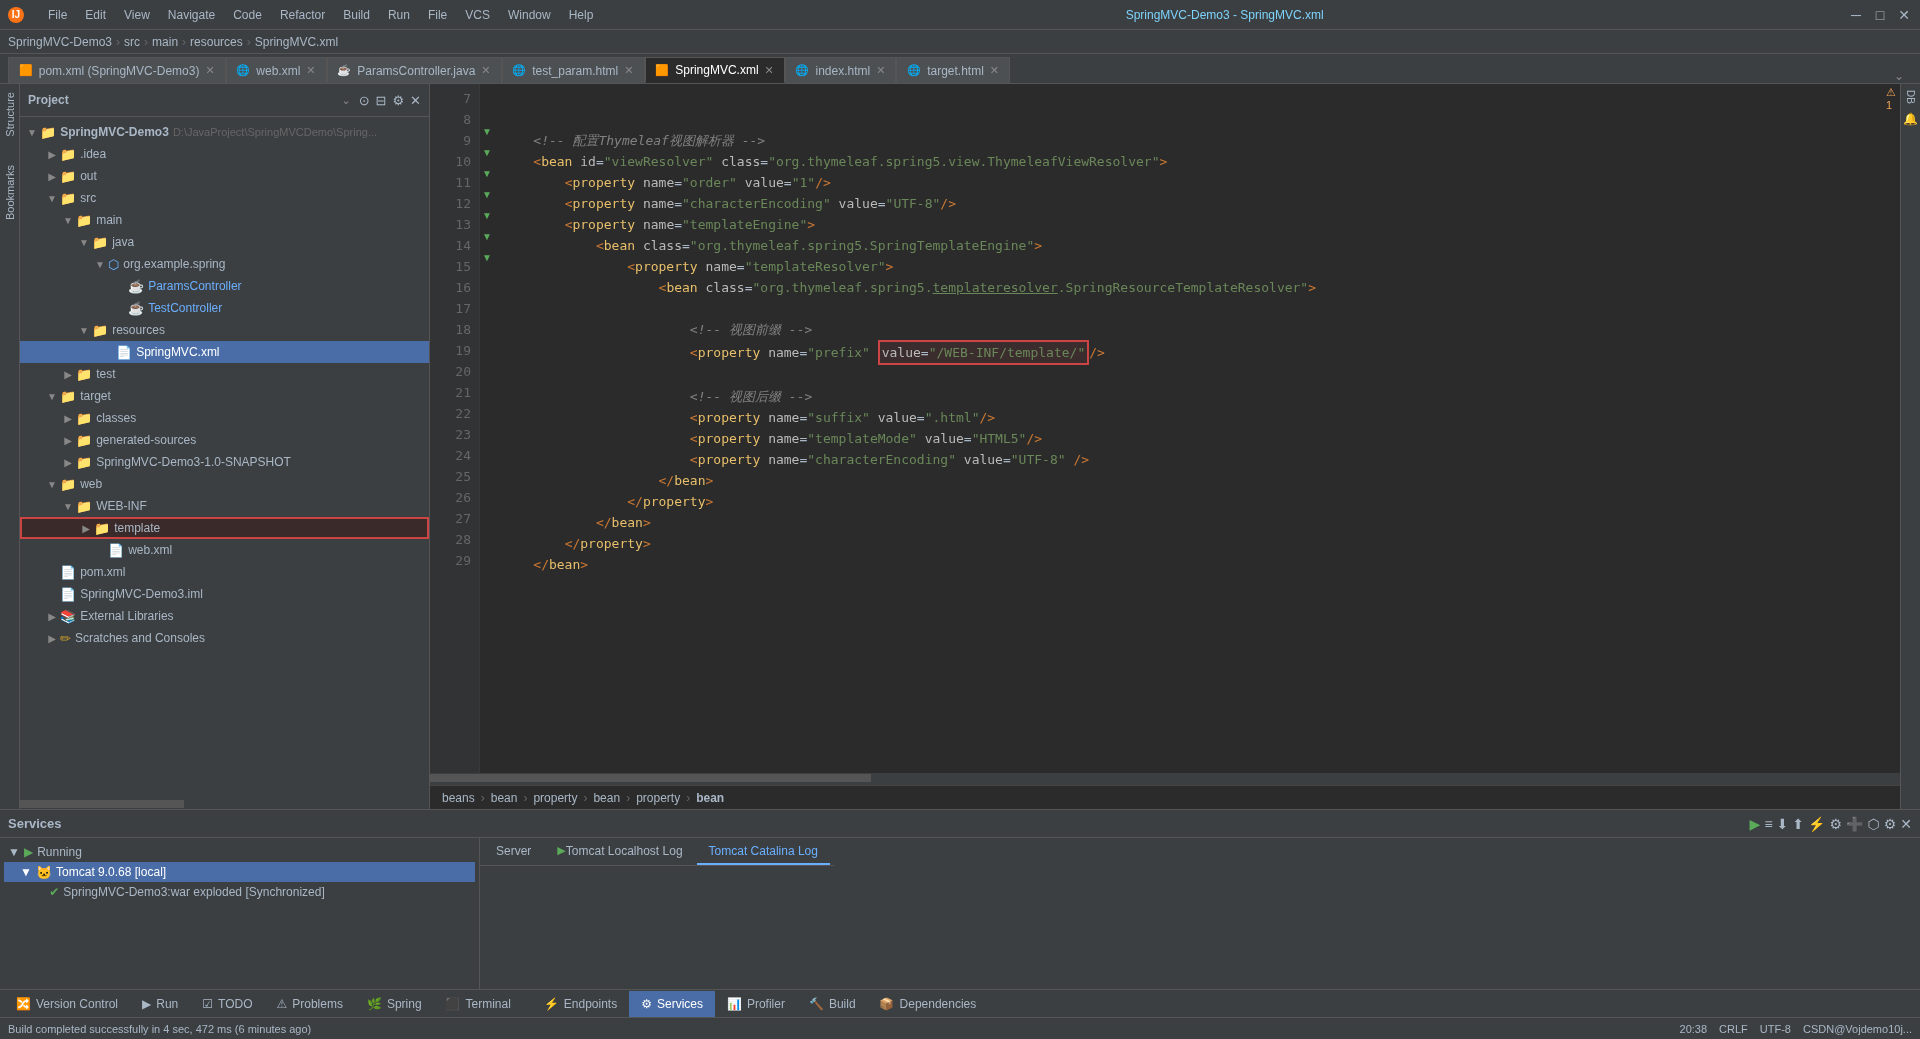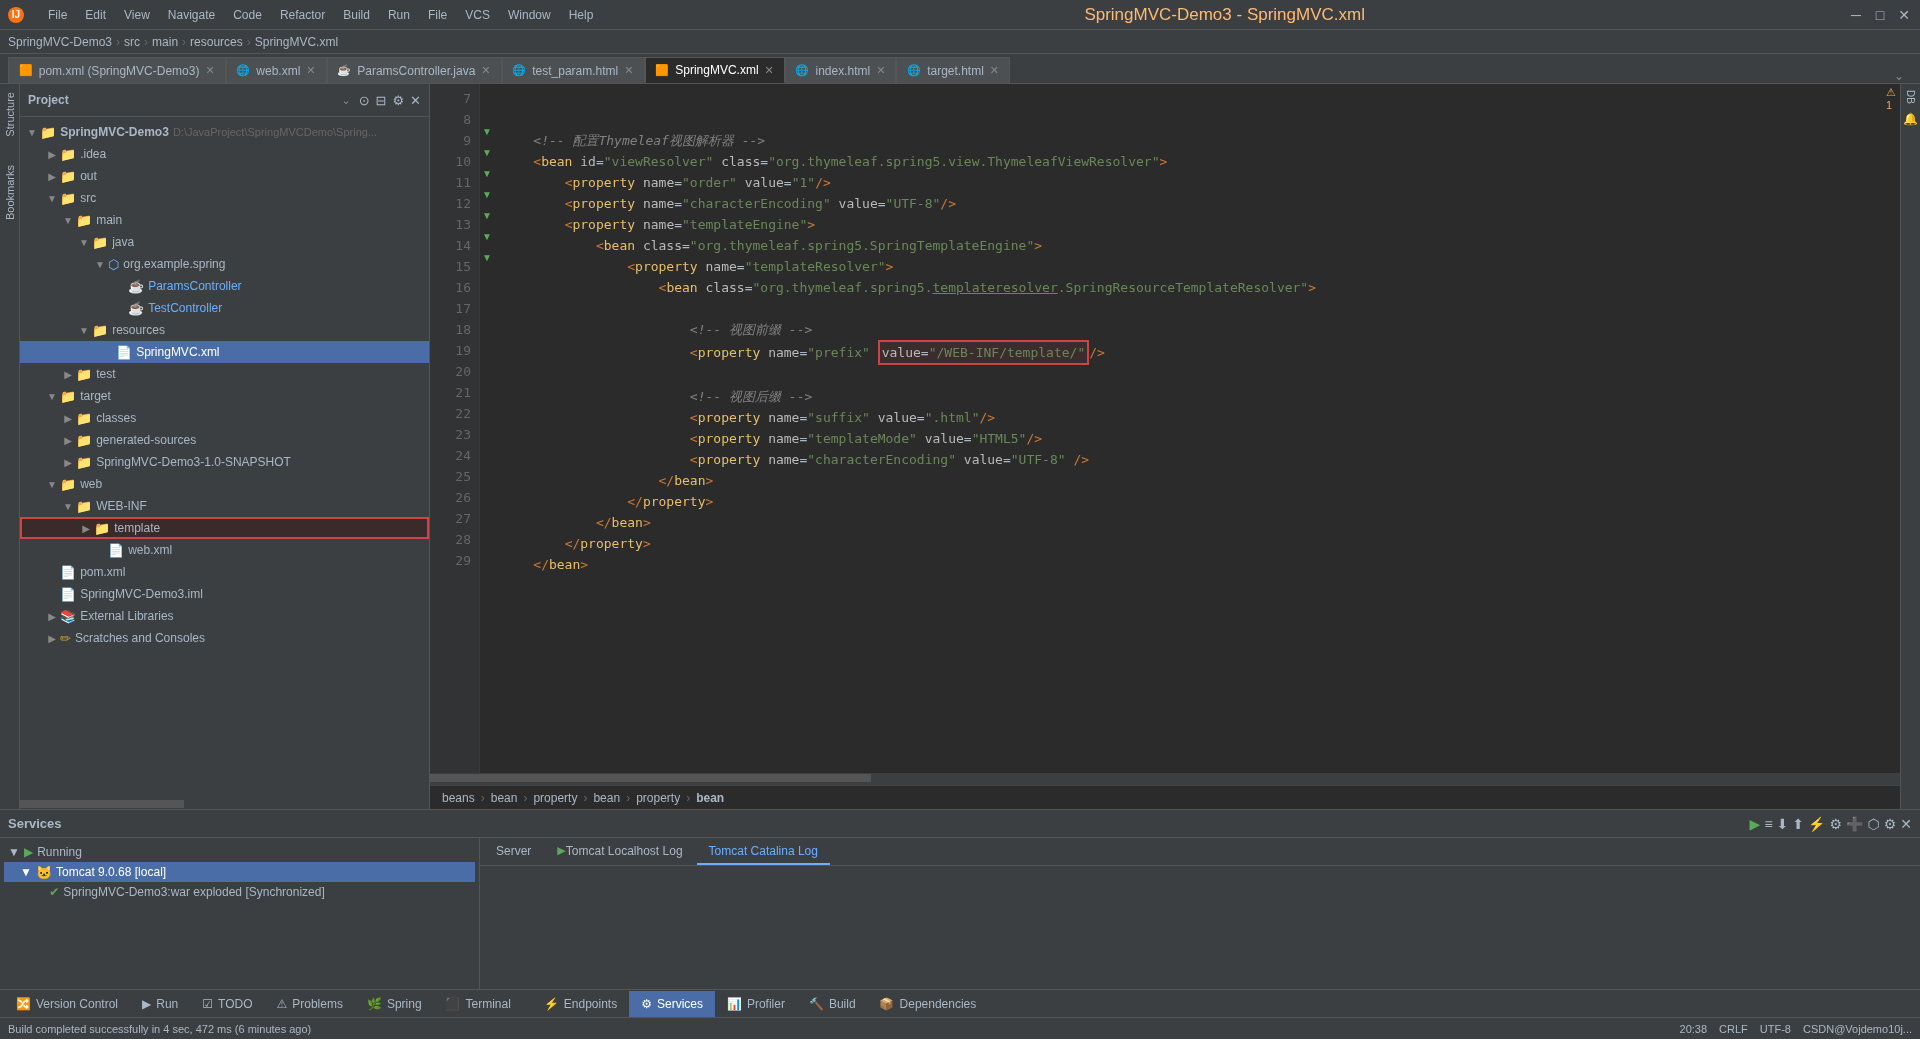--- a/index.html
+++ b/index.html
@@ -39,22 +39,22 @@
     .menu-bar {
       display: flex; gap: 2px;
     }
     .menu-item {
       padding: 2px 8px;
       cursor: pointer;
       color: #a9b7c6;
       font-size: 12px;
     }
     .title-center {
-      color: #fdba74;
-      font-size: 17px;
+      color: #7dd3fc;
+      font-size: 12px;
     }
     .title-bar-right {
       display: flex; gap: 8px; align-items: center;
     }
     .win-btn {
       width: 16px; height: 16px;
       cursor: pointer;
       color: #a9b7c6;
       display: flex; align-items: center; justify-content: center;
       font-size: 14px;
@@ -301,21 +301,20 @@
       height: 20px;
       padding-left: 4px;
       gap: 4px;
       cursor: pointer;
     }
     .svc-item.selected { background: #4a6da7; color: white; }
     .run-icon { color: #5aaa5a; font-size: 12px; }
     .services-right {
       flex: 1;
       display: flex;
-      flex-direction: column;
       text-align: center;
     }
     .services-tabs {
       height: 28px;
       display: flex;
       align-items: center;
       border-bottom: 1px solid #555;
       padding: 0 4px;
       gap: 2px;
     }

